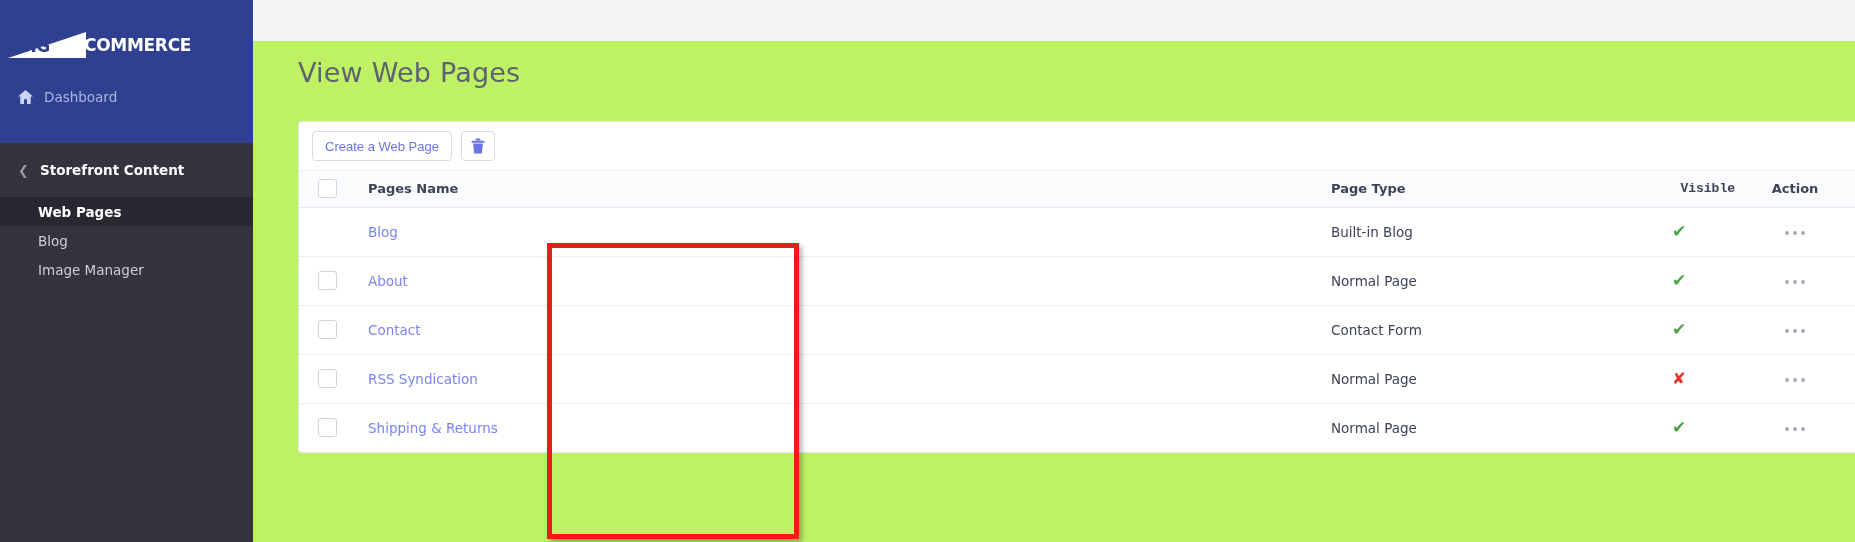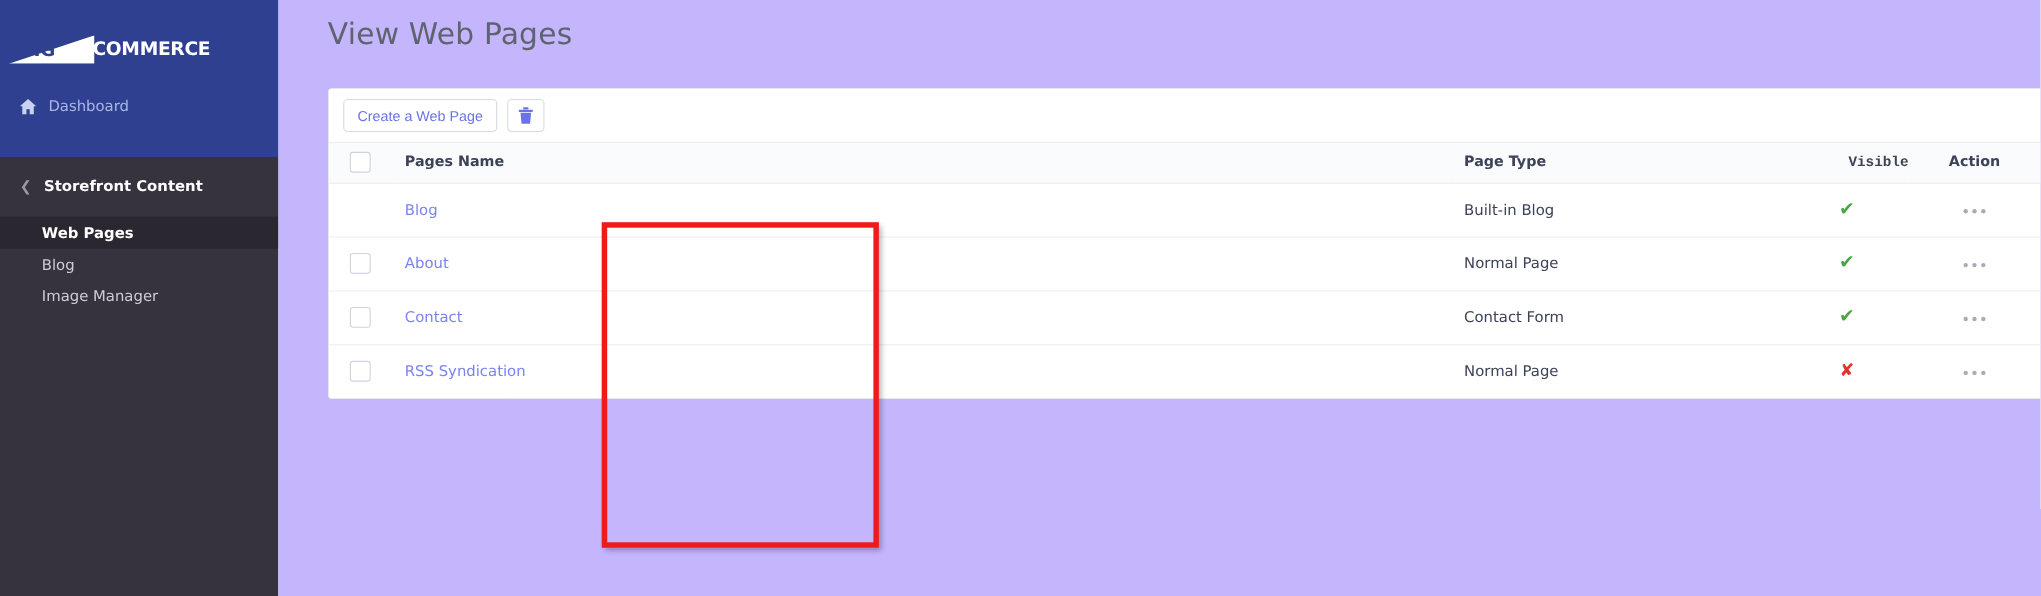--- a/index.html
+++ b/index.html
@@ -69,22 +69,23 @@
     display: flex; align-items: center;
     height: 29px; padding-left: 38px;
     color: #cfccd4; font-size: 13.5px;
     cursor: pointer;
   }
   .sb-item.active { background: #2a2730; color: #ffffff; font-weight: 700; }
 
   
   .main {
     flex: 1 1 auto; position: relative;
-    background: #c4b5fd;
+    background: #bef264;
     padding: 0 0 0 0;
+    margin-top: 41px;
   }
   .page-title {
     color: #5e6370; font-size: 27px; font-weight: 400;
     letter-spacing: 0.2px;
     margin: 16px 0 0 45px;
   }
   .page-sub {
     color: #33374a; font-size: 13.5px;
     margin: 12px 0 0 45px;
   }
@@ -281,19 +282,32 @@
               </td>
               <td class="col-name"><a class="pg-link">RSS Syndication</a></td>
               <td class="col-type">Normal Page</td>
               <td class="col-vis"><span class="cross">✘</span></td>
               <td class="col-act"><span class="dots">
                   <i></i>
                   <i></i>
                   <i></i>
                 </span></td>
             </tr>
+            <tr>
+              <td class="col-check">
+                <span class="cb"></span>
+              </td>
+              <td class="col-name"><a class="pg-link">Shipping &amp; Returns</a></td>
+              <td class="col-type">Normal Page</td>
+              <td class="col-vis"><span class="tick">✔</span></td>
+              <td class="col-act"><span class="dots">
+                  <i></i>
+                  <i></i>
+                  <i></i>
+                </span></td>
+            </tr>
           </tbody>
       </table>
     </section>
 
     <div class="annot"></div>
   </main>
 </div>
 
 </body></html>

